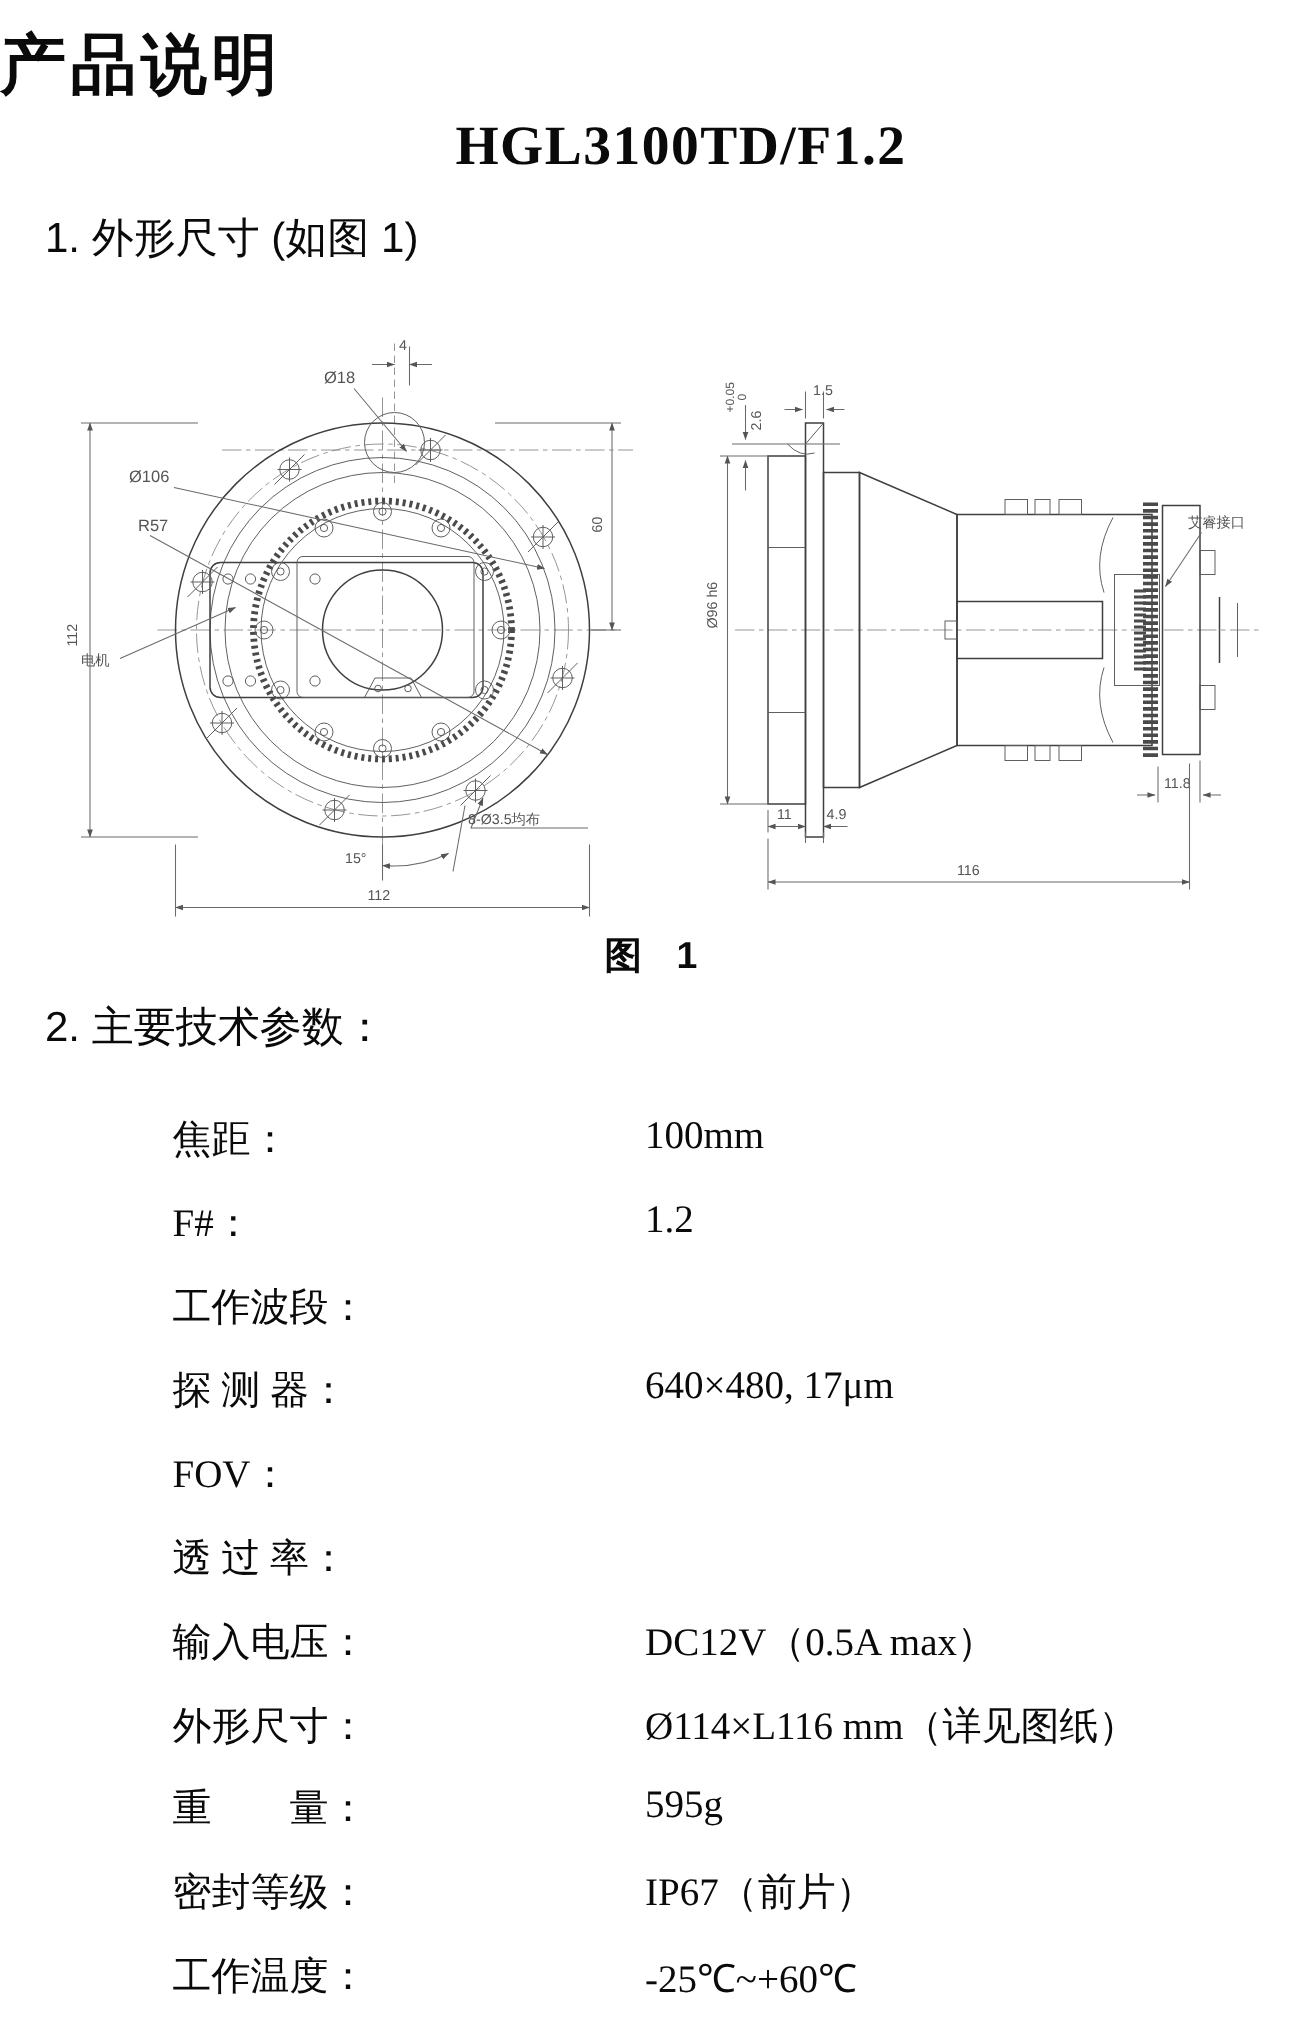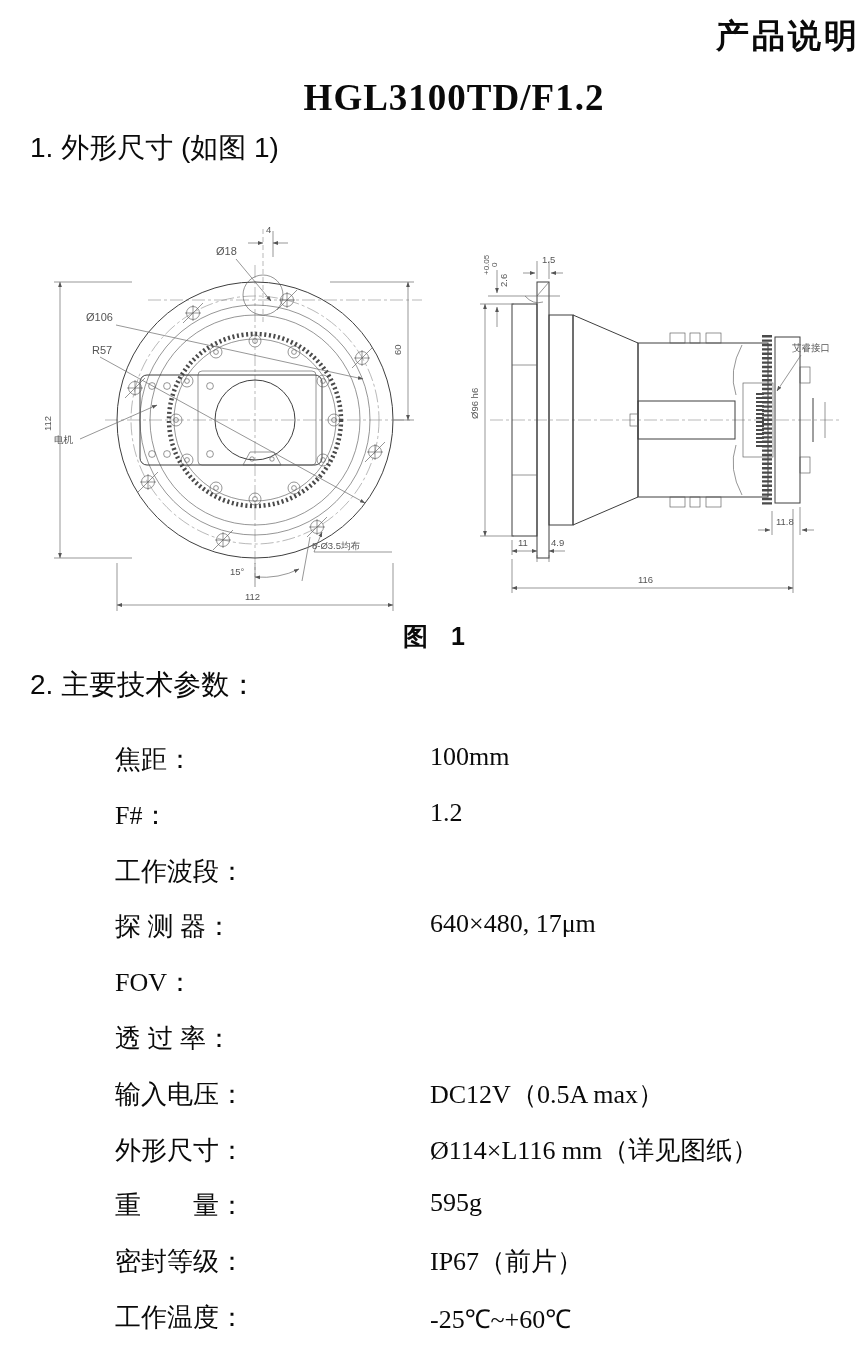--- a/index.html
+++ b/index.html
@@ -1,22 +1,22 @@
 <!DOCTYPE html>
 <html><head>
 <meta charset="utf-8">
 <style>
   html,body{margin:0;padding:0;}
   body{width:860px;height:1346px;background:#ffffff;position:relative;
        font-family:"Liberation Serif",serif;color:#0a0a0a;overflow:hidden;}
   .abs{position:absolute;}
-  .title{top:14px;left:0;width:860px;text-align:right;font-size:33px;font-weight:bold;letter-spacing:3px;}
+  .title{top:14px;left:0;width:860px;text-align:left;font-size:44px;font-weight:bold;letter-spacing:3px;}
   .subtitle{top:76px;left:0;width:860px;text-align:center;font-size:37px;font-weight:bold;letter-spacing:1px;padding-left:24px;}
   .sec-heading{left:30px;font-size:28px;font-family:"Liberation Sans","Liberation Serif",sans-serif;}
-  .sec1{top:129px;}
+  .sec1{top:140px;}
   .sec2{top:666px;}
   .figcap{top:620px;left:0;width:876px;text-align:center;font-size:25px;font-weight:bold;
           font-family:"Liberation Sans",sans-serif;letter-spacing:8px;}
   .fig{top:215px;left:20px;width:820px;height:430px;}
   .spec-row{position:absolute;left:0;width:684px;height:40px;}
   .spec-label{position:absolute;left:115px;width:260px;font-size:26px;white-space:pre;}
   .spec-value{position:absolute;left:430px;width:400px;font-size:26px;white-space:pre;}
   
   svg text{font-family:"Liberation Sans",sans-serif;fill:#555;font-size:11px;}
   svg text.sm{font-size:9.5px;}

